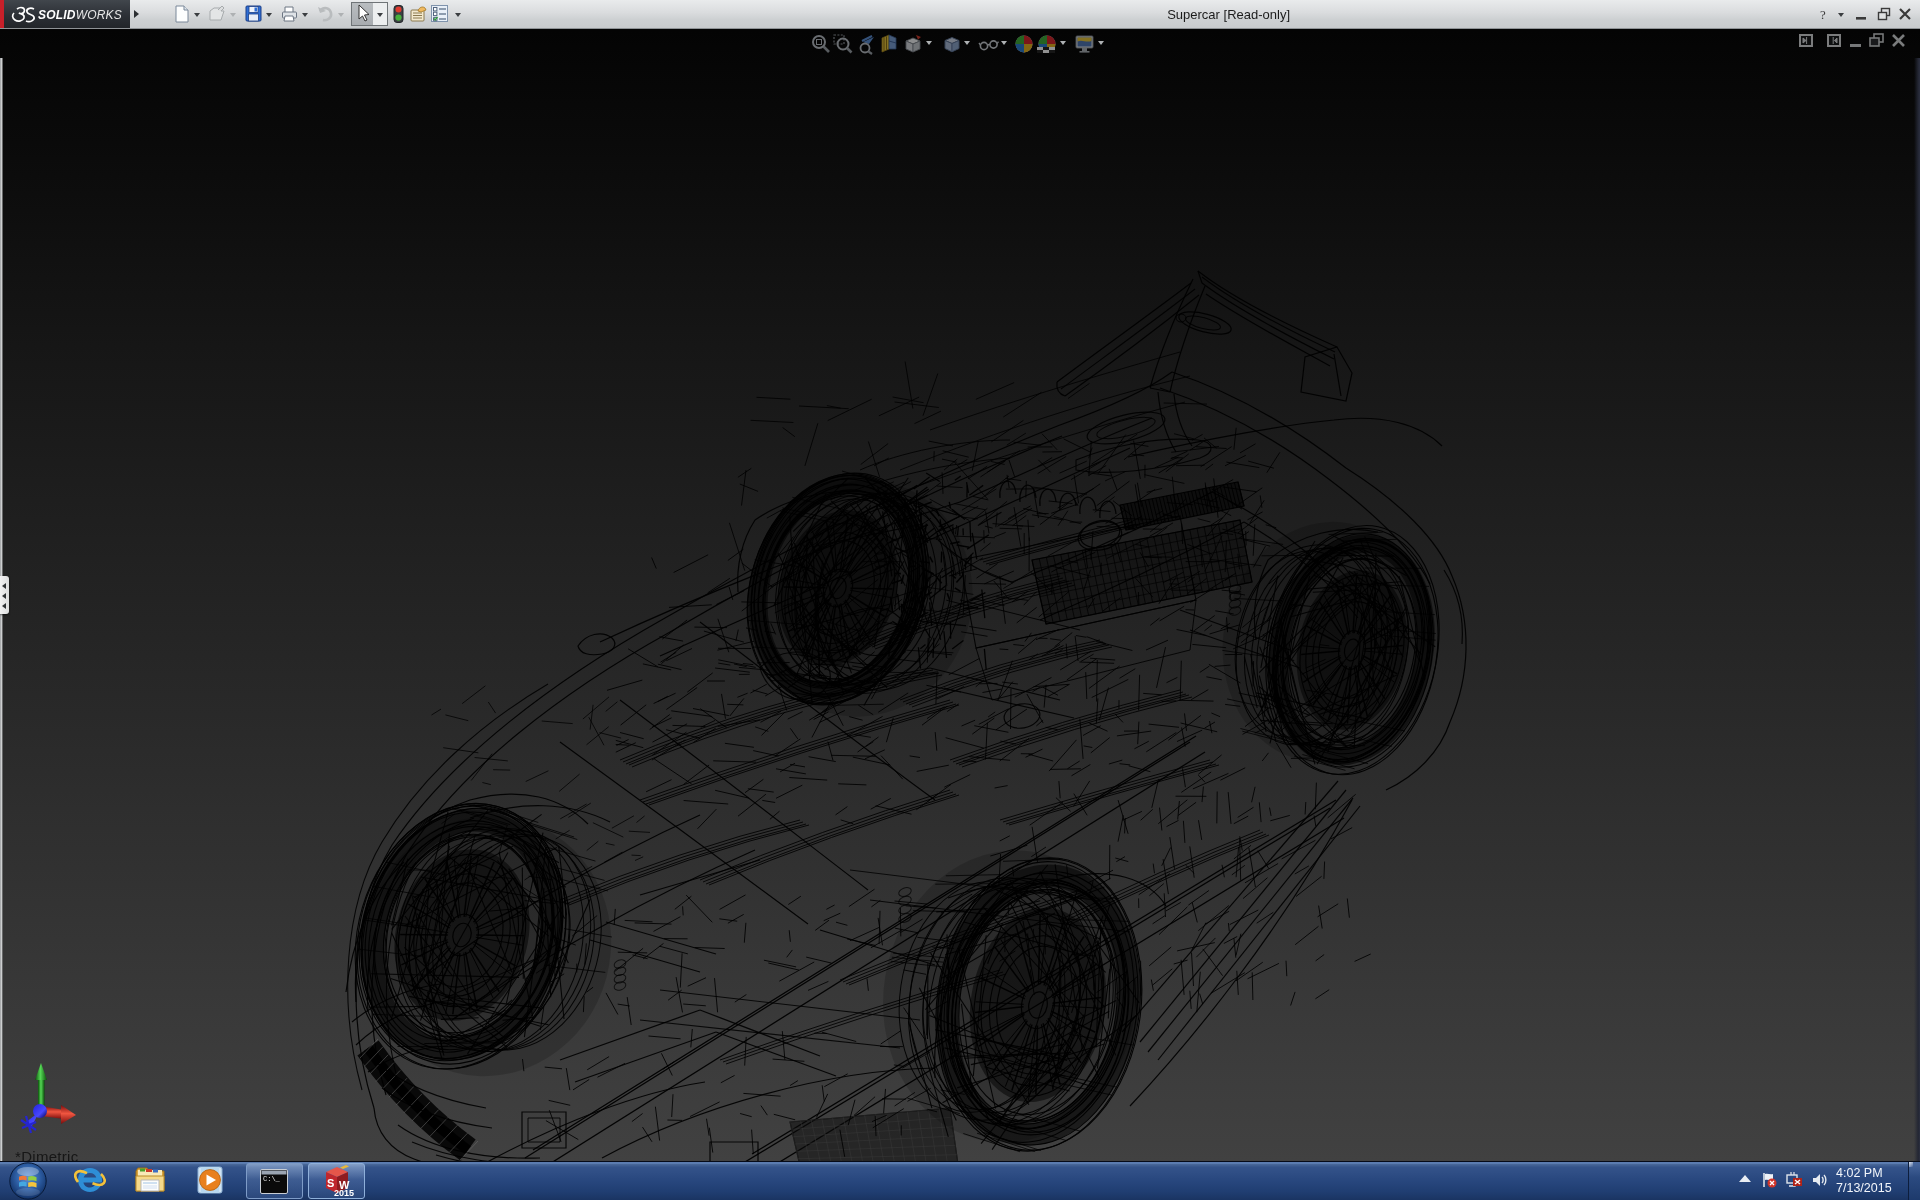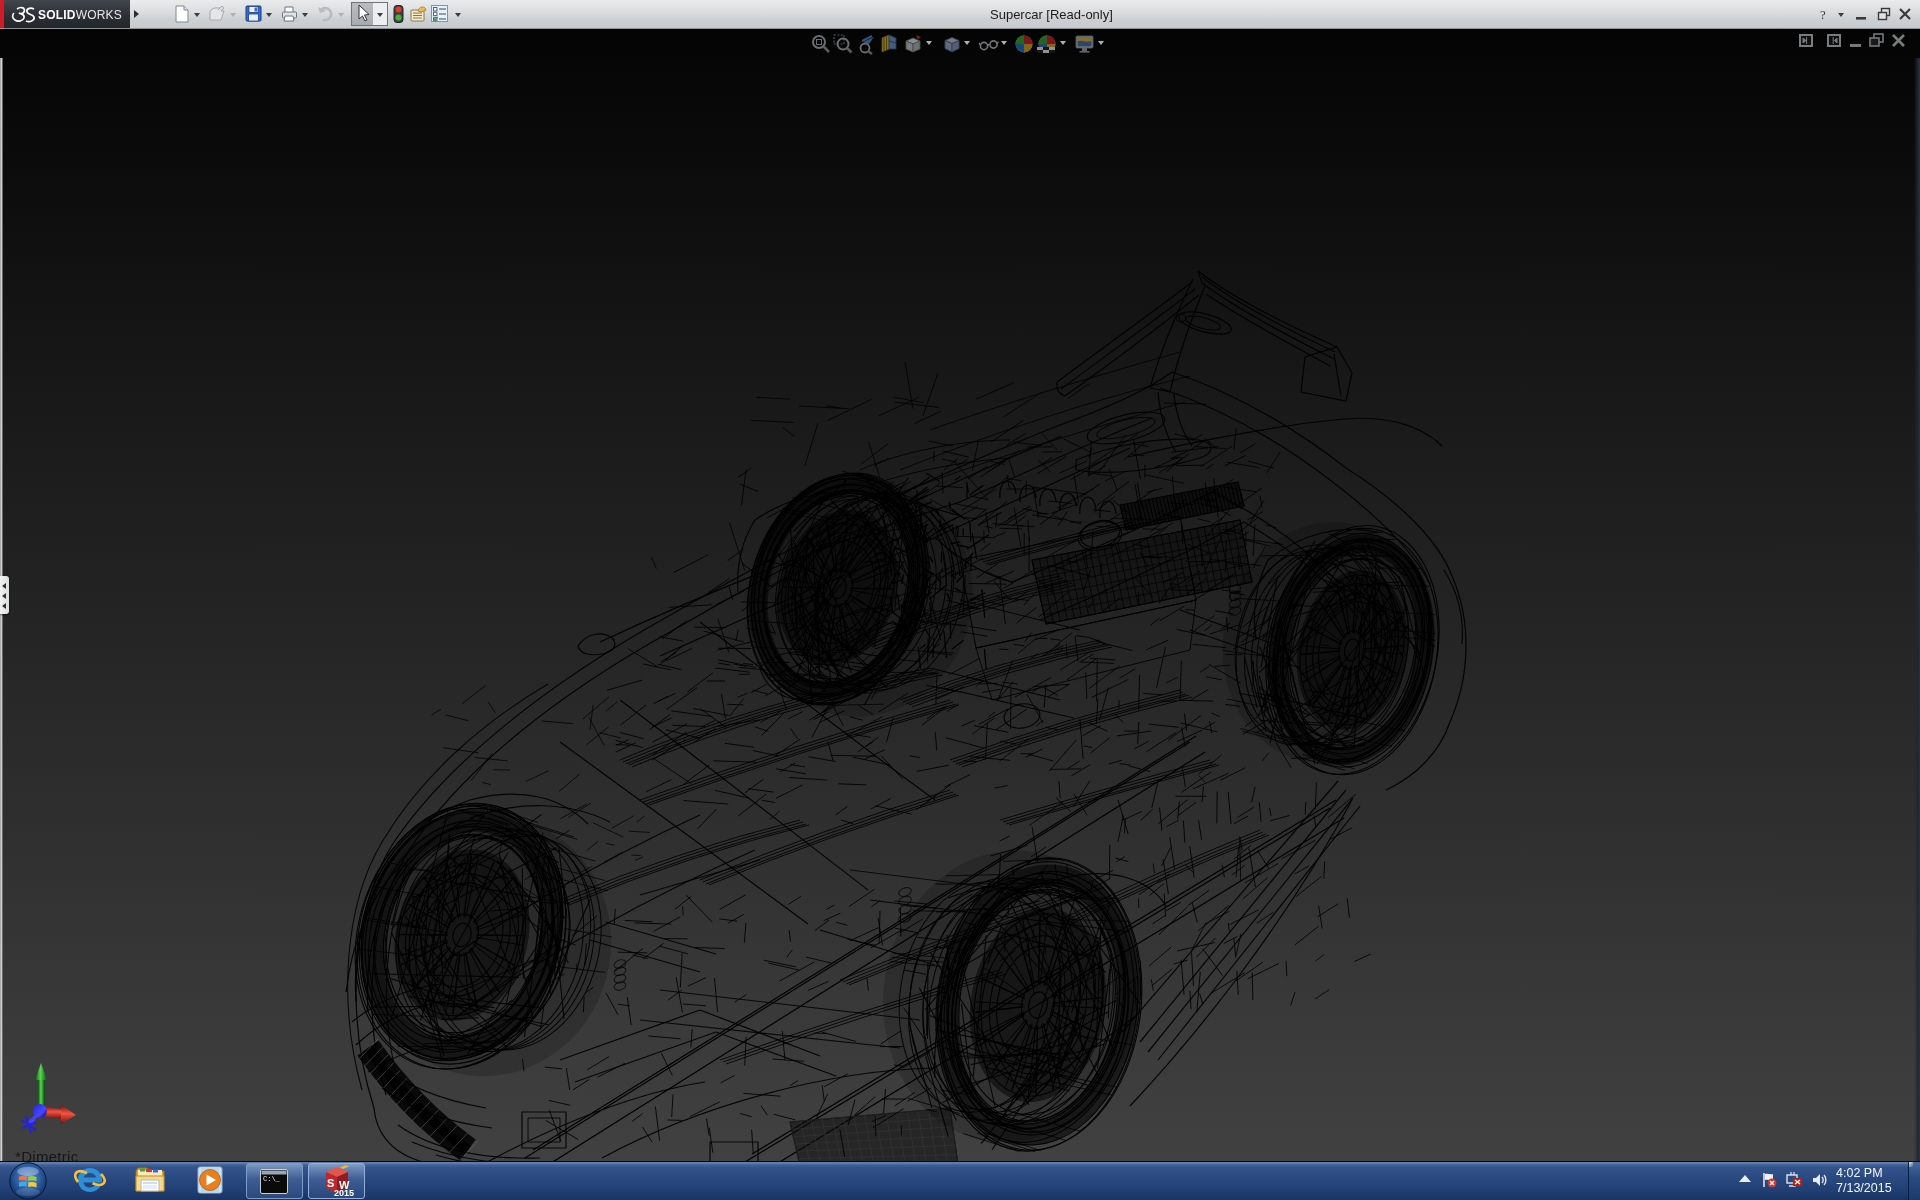--- a/index.html
+++ b/index.html
@@ -4,35 +4,35 @@
 *{margin:0;padding:0;box-sizing:border-box}
 html,body{width:1920px;height:1200px;overflow:hidden;background:#000;font-family:"Liberation Sans",sans-serif}
 .abs{position:absolute}
 #topbar{position:absolute;left:0;top:0;width:1920px;height:29px;background:linear-gradient(180deg,#e9ebec 0%,#dadcde 45%,#cdd0d2 70%,#c8cbcd 100%);border-bottom:1px solid #8f9396}
 #redstrip{position:absolute;left:0;top:0;width:4px;height:28px;background:#c8202a}
 #logoblk{position:absolute;left:4px;top:0;width:126px;height:28px;background:linear-gradient(180deg,#41464c 0%,#2c3036 55%,#222529 100%)}
 #viewport{position:absolute;left:0;top:29px;width:1920px;height:1132px;background:linear-gradient(180deg,#040404 0%,#0a0a0a 10%,#161616 28%,#242424 52%,#313131 74%,#3b3b3b 90%,#414141 100%);overflow:hidden}
 #taskbar{position:absolute;left:0;top:1161px;width:1920px;height:39px;background:linear-gradient(180deg,#10203f 0%,#51719f 5%,#34538a 16%,#28477e 50%,#203e72 78%,#1a3462 100%)}
 .dd{width:0;height:0;border-left:3.5px solid transparent;border-right:3.5px solid transparent;border-top:4px solid #3a3d40;position:absolute;top:13px}
 .dd2{border-top-color:#aeb1b3}
-#title{position:absolute;left:990px;top:7px;width:300px;text-align:left;font-size:13px;color:#1c1c1c}
+#title{position:absolute;left:990px;top:7px;width:300px;text-align:right;font-size:13px;color:#1c1c1c}
 #dimetric{position:absolute;left:15px;top:1145px;font-size:15px;color:#161616;letter-spacing:0.3px}
 #lefttab{position:absolute;left:0;top:576px;width:9px;height:38px;background:linear-gradient(90deg,#f2f2f2,#dcdddd);border-radius:0 3px 3px 0;box-shadow:0 1px 2px rgba(0,0,0,0.6)}
 .ltri{width:0;height:0;border-top:3.5px solid transparent;border-bottom:3.5px solid transparent;border-right:4px solid #2e3133;position:absolute;left:2px}
 #leftedge{position:absolute;left:0;top:29px;width:3px;height:1132px;background:linear-gradient(90deg,#7e8082 0,#d7d9da 1px,#c3c5c6 2px,#0c0c0c 3px)}
 #rightedge{position:absolute;right:0;top:29px;width:6px;height:1132px;background:linear-gradient(90deg,rgba(20,22,30,0),#232633 70%,#2b2f3f 100%)}
 </style></head><body>
 <div id="topbar">
     <div id="redstrip"></div>
     <div id="logoblk">
       <svg class="abs" style="left:6px;top:3px" width="26" height="24">
         <path d="M 7,6 C 11,3 16,5 14,9 C 13,11 10,11 9,10 C 12,11 15,12 14,15 C 13,18 8,19 5,17 C 2,15 2,12 4,10" fill="none" stroke="#fff" stroke-width="1.7"></path>
         <path d="M 24,6 C 20,4 16,6 17,9 C 18,12 23,11 24,14 C 25,17 20,20 16,18" fill="none" stroke="#fff" stroke-width="1.7"></path>
       </svg>
-      <div style="position:absolute;left:34px;top:8px;font-size:12px;color:#fff;letter-spacing:0.2px"><b>SOLID</b><span style="color:#e8e8e8;font-weight:400">WORKS</span></div>
+      <div style="position:absolute;left:34px;top:8px;font-size:12px;font-style:italic;color:#fff;letter-spacing:0.2px"><b>SOLID</b><span style="color:#e8e8e8;font-weight:400">WORKS</span></div>
     </div>
     <div style="position:absolute;left:134px;top:10px;width:0;height:0;border-top:4px solid transparent;border-bottom:4px solid transparent;border-left:5px solid #2c2f32"></div>
     <svg class="abs" style="left:174px;top:5px" width="16" height="18">
       <path d="M 2,1 L 10,1 L 14,5 L 14,17 L 2,17 Z" fill="#fdfefe" stroke="#7a8899" stroke-width="1"></path>
       <path d="M 10,1 L 10,5 L 14,5" fill="#dfe7ee" stroke="#7a8899" stroke-width="1"></path>
     </svg>
     <div class="dd" style="left:194px"></div>
     <svg class="abs" style="left:209px;top:5px" width="16" height="18">
       <path d="M 1,6 L 5,3 L 12,3 L 12,6 L 15,6 L 12,15 L 1,15 Z" fill="#e3e5e6" stroke="#a7abad" stroke-width="1"></path>
       <path d="M 9,5 L 13,1 L 15,3 L 12,6" fill="#dcdedf" stroke="#a7abad" stroke-width="1"></path>

